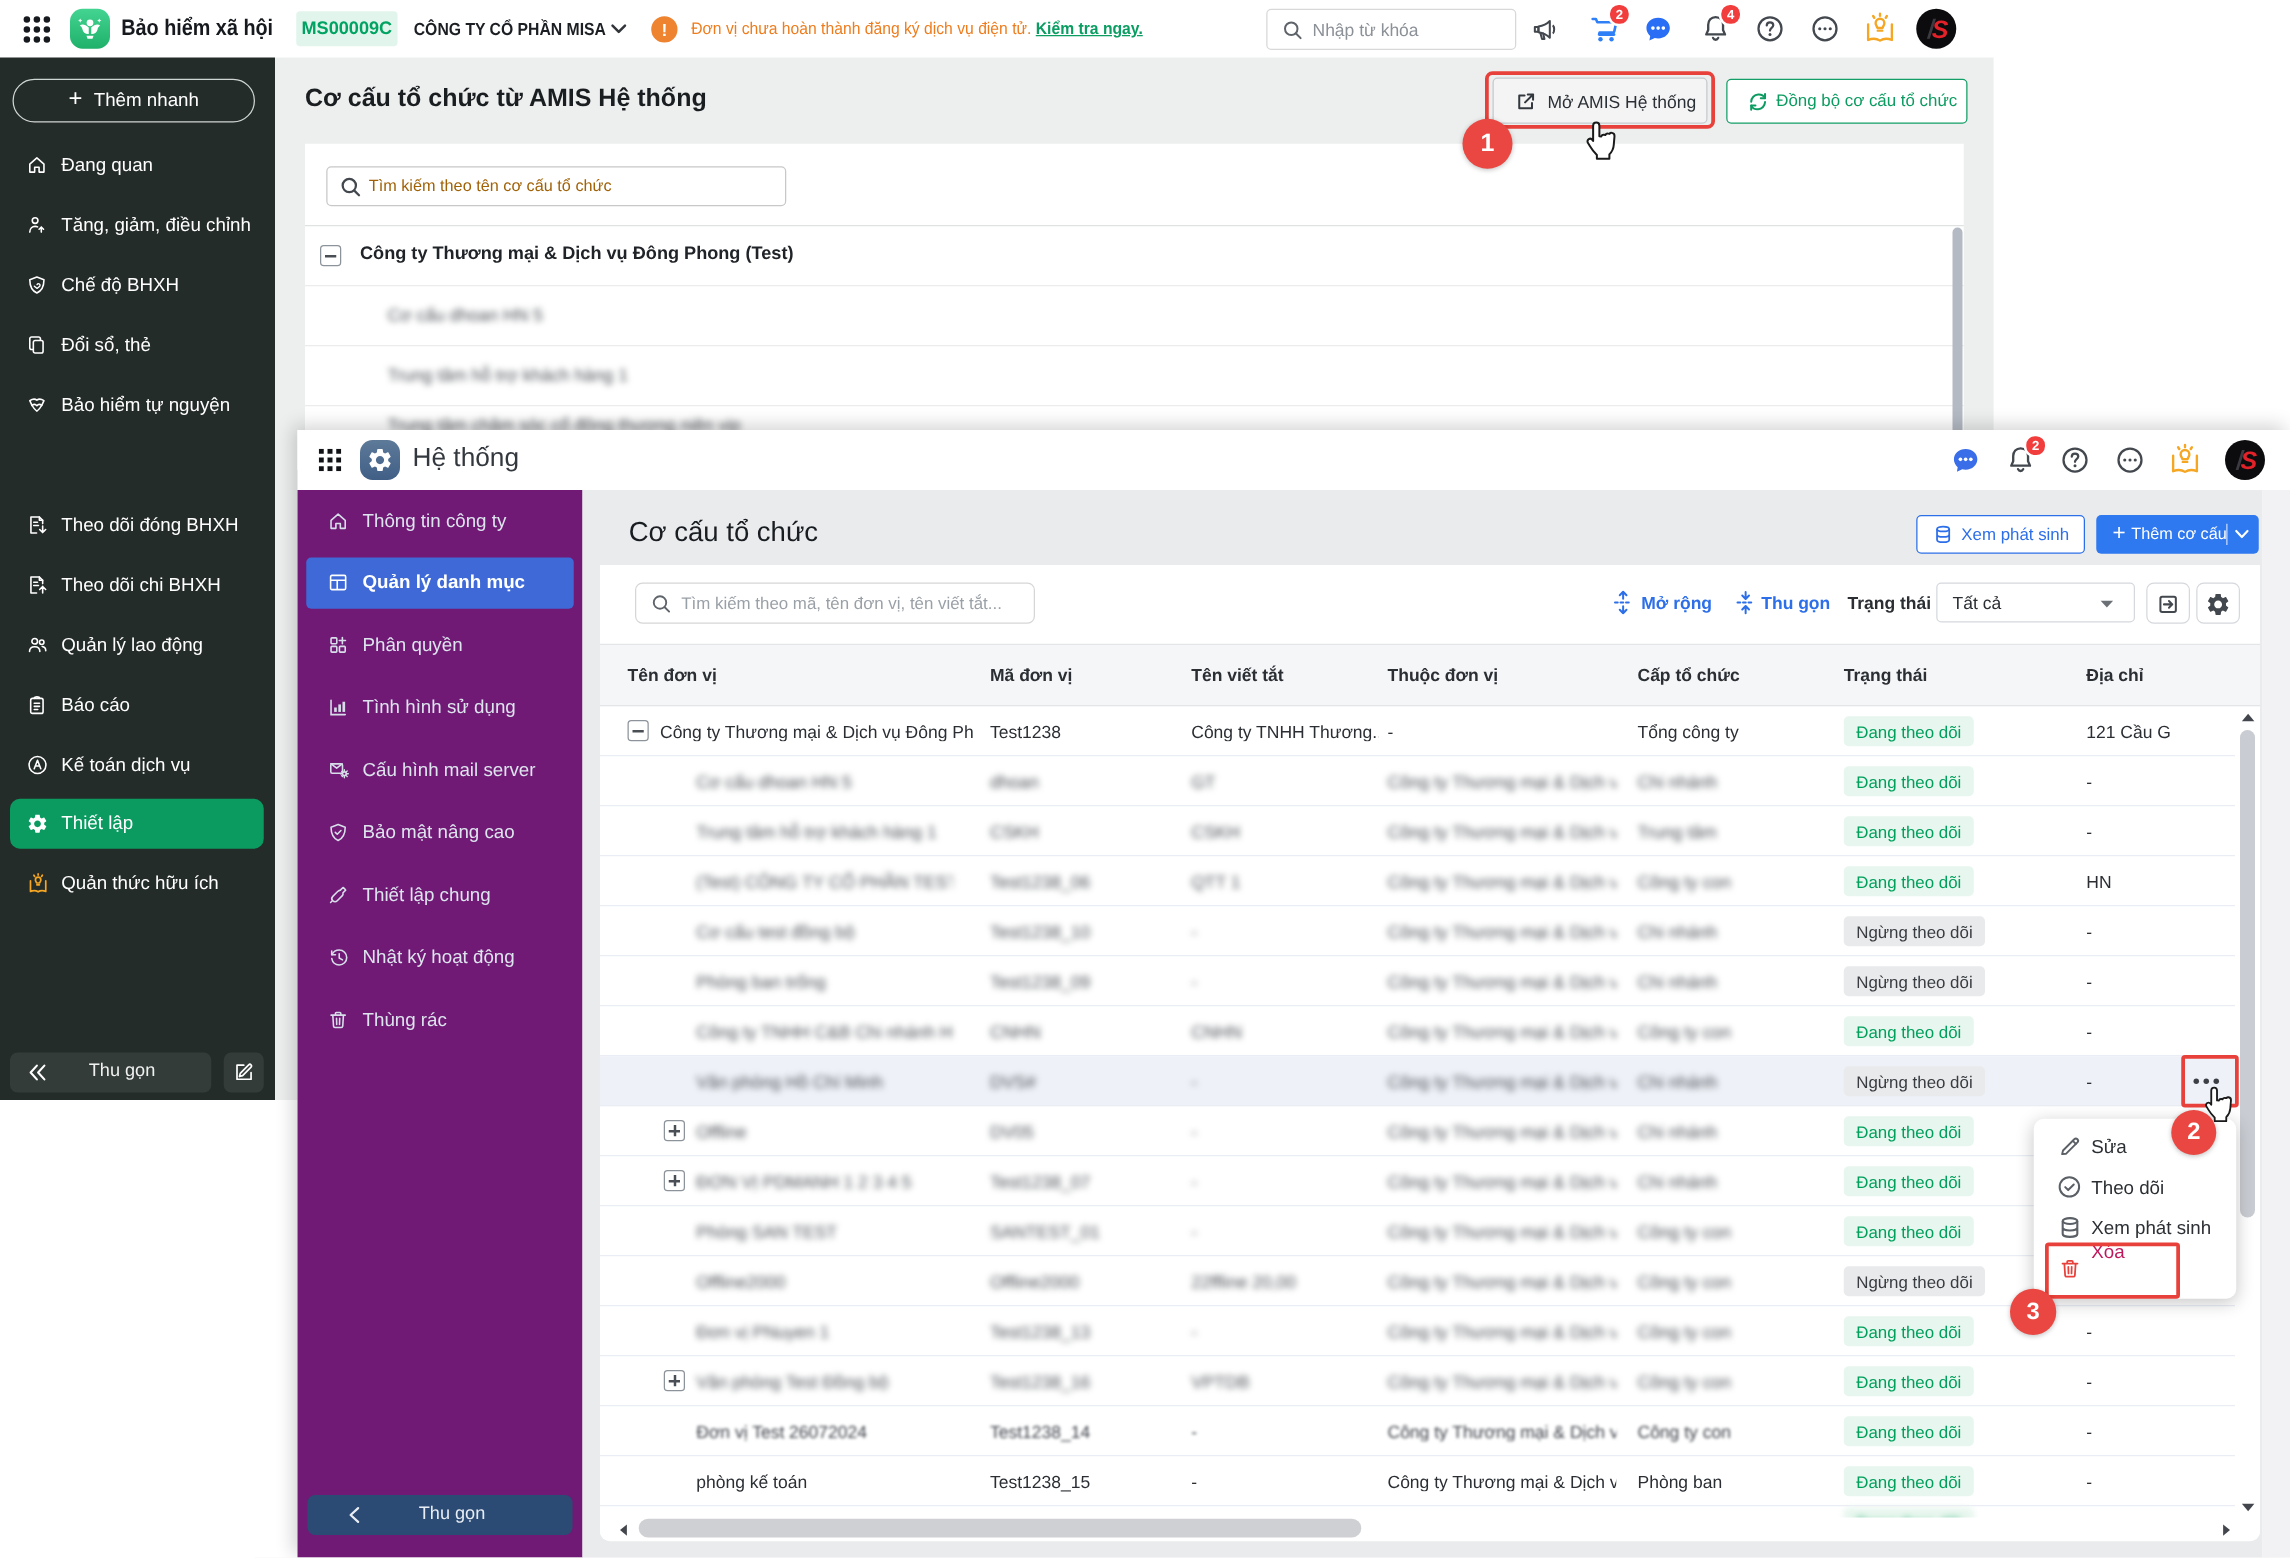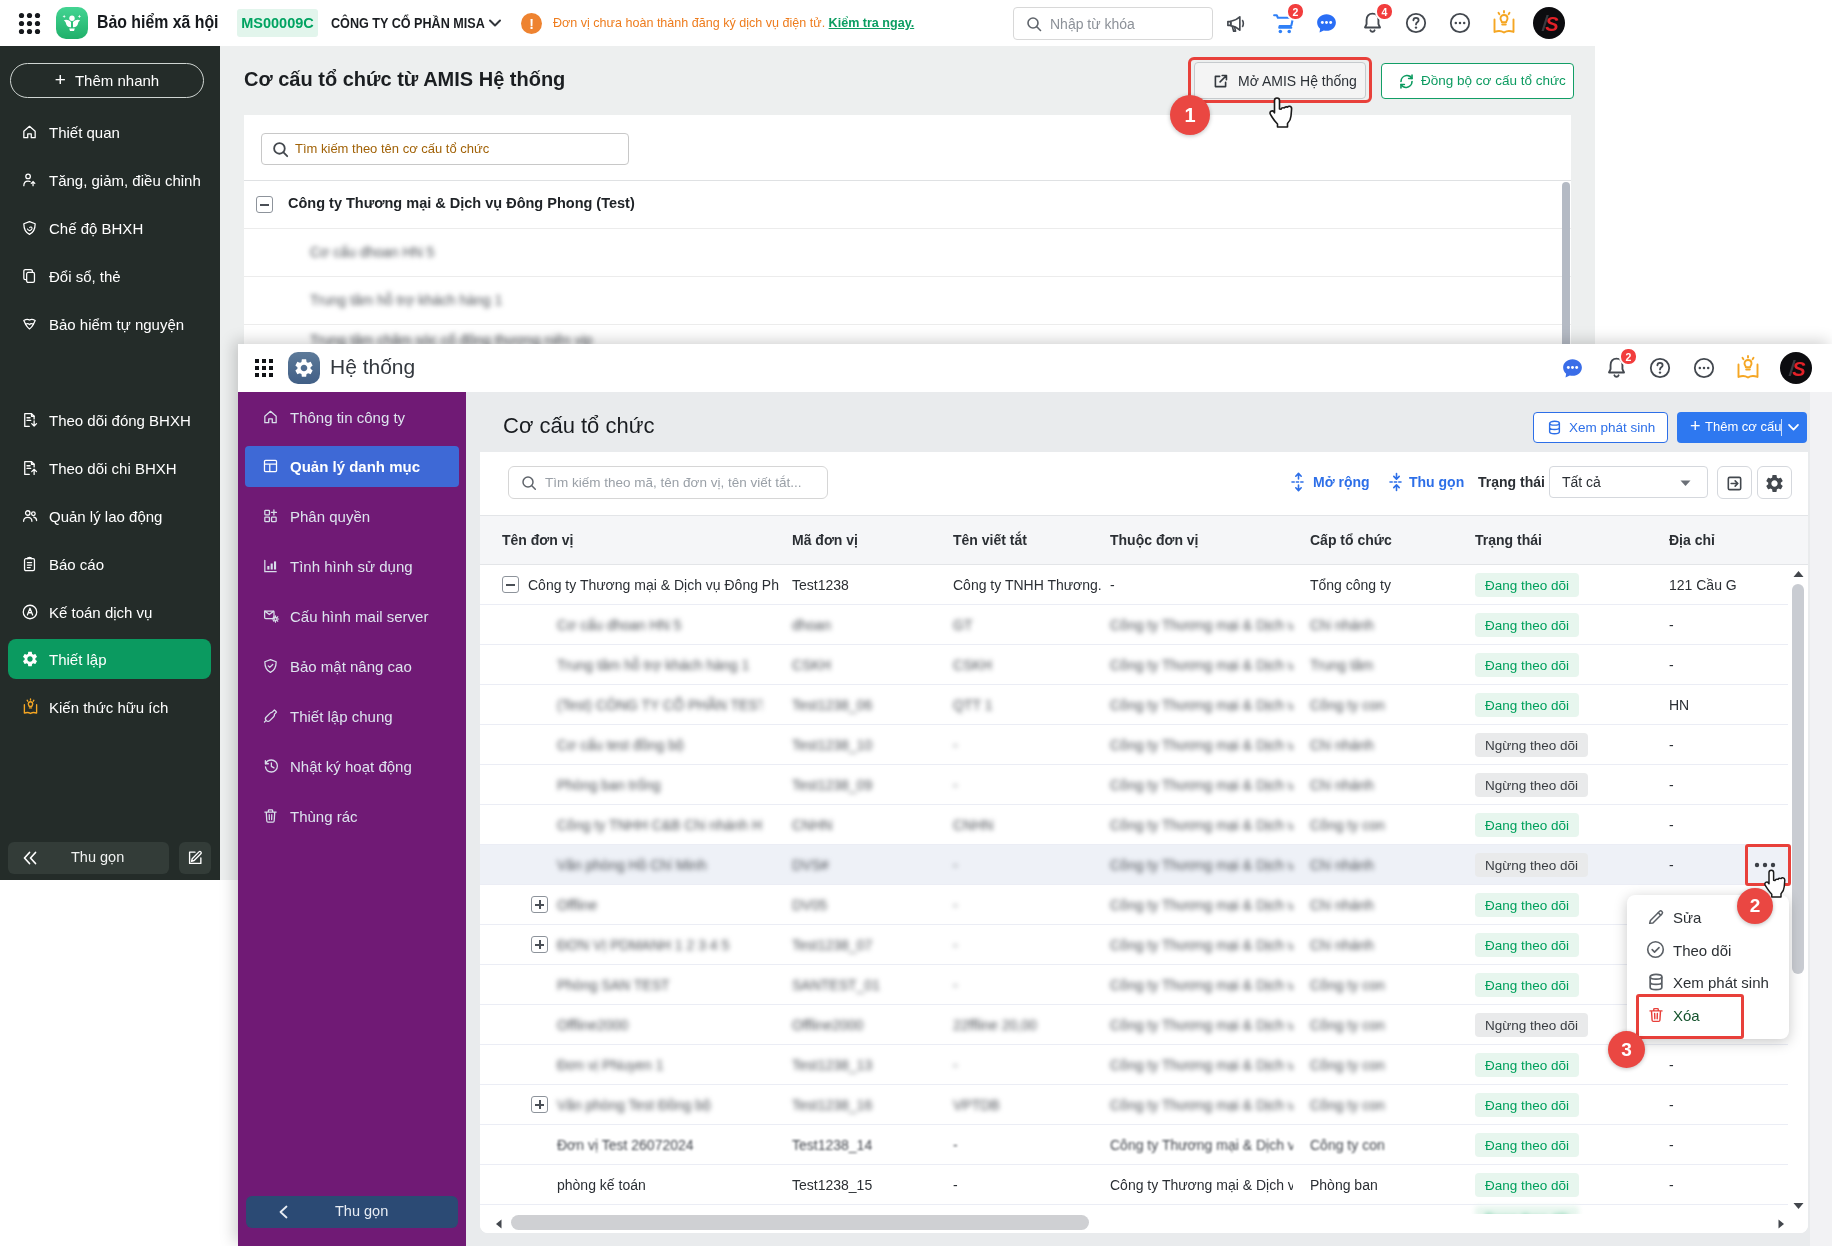--- a/index.html
+++ b/index.html
@@ -140,21 +140,21 @@
           <text x="19" y="23.5" font-family="Liberation Sans" font-size="20" font-weight="bold" font-style="italic" fill="#e32128" text-anchor="middle">S</text>
         </svg>
     </div>
   </div>
   <div class="abs" id="sidebar1">
     <div class="abs" style="left:10px;top:17px;width:194px;height:35px;border:1px solid #cfd5d2;border-radius:18px;color:#fff;font-size:15px;display:flex;align-items:center;justify-content:center;gap:9px"><span style="font-size:19px;font-weight:300;margin-top:-2px">+</span>Thêm nhanh</div>
     <div class="sb1-item" style="top:62px">
         <svg width="17" height="17" viewBox="0 0 24 24">
           <path d="M4 11 L12 4 L20 11 L20 20 L14.5 20 L14.5 14.5 L9.5 14.5 L9.5 20 L4 20 Z" fill="none" stroke="#fff" stroke-width="1.8" stroke-linejoin="round"></path>
         </svg>
-        <span class="lbl">Thiết quan</span>
+        <span class="lbl">Đang quan</span>
       </div>
     <div class="sb1-item" style="top:110px">
         <svg width="17" height="17" viewBox="0 0 24 24">
           <g fill="none" stroke="#fff" stroke-width="1.8" stroke-linecap="round">
             <circle cx="10" cy="7" r="3.2"></circle>
             <path d="M4 20 C4 15.5 7 13.5 10 13.5 C11 13.5 12 13.7 12.8 14.2"></path>
             <path d="M17 20 L17 14.5 M14.5 16.8 L17 14.3 L19.5 16.8"></path>
           </g>
         </svg>
         <span class="lbl">Tăng, giảm, điều chỉnh</span>
@@ -253,21 +253,21 @@
         <svg width="19" height="19" viewBox="0 0 28 28">
           <g fill="none" stroke="#f5a623" stroke-width="2" stroke-linecap="round" stroke-linejoin="round">
             <path d="M5 10.5 L5 23 C8.3 21.6 11.2 21.6 14 23.5 C16.8 21.6 19.7 21.6 23 23 L23 10.5"></path>
             <path d="M10.8 9.5 C10.8 7.6 12.2 6.2 14 6.2 C15.8 6.2 17.2 7.6 17.2 9.5 C17.2 11.1 16.1 11.7 15.9 13.1 L12.1 13.1 C11.9 11.7 10.8 11.1 10.8 9.5 Z"></path>
             <line x1="12.5" y1="15.3" x2="15.5" y2="15.3"></line>
             <line x1="14" y1="2.2" x2="14" y2="3.8"></line>
             <line x1="9" y1="4" x2="9.9" y2="5.4"></line>
             <line x1="19" y1="4" x2="18.1" y2="5.4"></line>
           </g>
         </svg>
-        <span class="lbl">Kiến thức hữu ích</span>
+        <span class="lbl">Quản thức hữu ích</span>
       </div>
     <div class="abs" style="left:8px;top:796px;width:161px;height:32px;background:#333c38;border-radius:6px;color:#f0f2f1;font-size:14.5px">
       <svg style="position:absolute;left:14px;top:8px" width="16" height="16" viewBox="0 0 16 16">
           <g fill="none" stroke="#fff" stroke-width="1.7" stroke-linecap="round" stroke-linejoin="round">
             <path d="M7.5 2.5 L2.5 8 L7.5 13.5"></path>
             <path d="M13.5 2.5 L8.5 8 L13.5 13.5"></path>
           </g>
         </svg>
       <span style="position:absolute;left:63px;top:7px">Thu gọn</span>
     </div>
@@ -783,21 +783,21 @@
         </g>
       </svg>
     <span style="position:absolute;left:46px;top:79px;font-size:15px;color:#2c3034">Xem phát sinh</span>
     <svg style="position:absolute;left:20px;top:111px" width="18" height="18" viewBox="0 0 24 24">
         <g fill="none" stroke="#e8403a" stroke-width="1.9" stroke-linecap="round" stroke-linejoin="round">
           <path d="M4 6.5 L20 6.5 M9 6.5 L9 4.5 C9 4 9.4 3.5 10 3.5 L14 3.5 C14.6 3.5 15 4 15 4.5 L15 6.5 M6 6.5 L6.8 19 C6.9 19.8 7.5 20.5 8.4 20.5 L15.6 20.5 C16.5 20.5 17.1 19.8 17.2 19 L18 6.5"></path>
           <line x1="10.2" y1="10" x2="10.4" y2="17"></line>
           <line x1="13.8" y1="10" x2="13.6" y2="17"></line>
         </g>
       </svg>
-    <span style="position:absolute;left:46px;top:112px;font-size:15px;color:#14532d">Xóa</span>
+    <span style="position:absolute;left:46px;top:98px;font-size:15px;color:#be185d">Xóa</span>
   </div>
   <div class="redbox" style="left:1745px;top:844px;width:46px;height:42px"></div>
   <div class="redbox" style="left:1636px;top:994px;width:108px;height:45px"></div>
   <div class="redcirc" style="left:1737px;top:888px;width:36px;height:36px;font-size:19px">2</div>
   <div class="redcirc" style="left:1608px;top:1031px;width:37px;height:37px;font-size:19px">3</div>
   <svg class="abs" style="left:1763px;top:868px" width="24" height="32" viewBox="0 0 26 34">
       <path d="M9 2 C10.5 2 11.5 3 11.5 4.5 L11.5 13 L13 13.2 C13.3 12.3 14.2 11.7 15.2 11.8 L16.3 12 C16.7 11.2 17.5 10.8 18.4 10.9 L19.6 11.1 C20 10.5 20.7 10.2 21.5 10.3 C22.8 10.5 23.7 11.6 23.6 12.9 L23 20 C22.8 23 21.5 25.5 19.5 27.5 L19.5 31 L9.5 31 L9.5 28 C7.5 26 5.5 23.5 4 21 L2.3 18.2 C1.7 17.2 2 15.9 3 15.3 C4 14.7 5.2 15 5.9 15.9 L6.5 16.8 L6.5 4.5 C6.5 3 7.5 2 9 2 Z" fill="#fff" stroke="#1a1a1a" stroke-width="1.6" stroke-linejoin="round"></path>
     </svg>
 </div>
 

